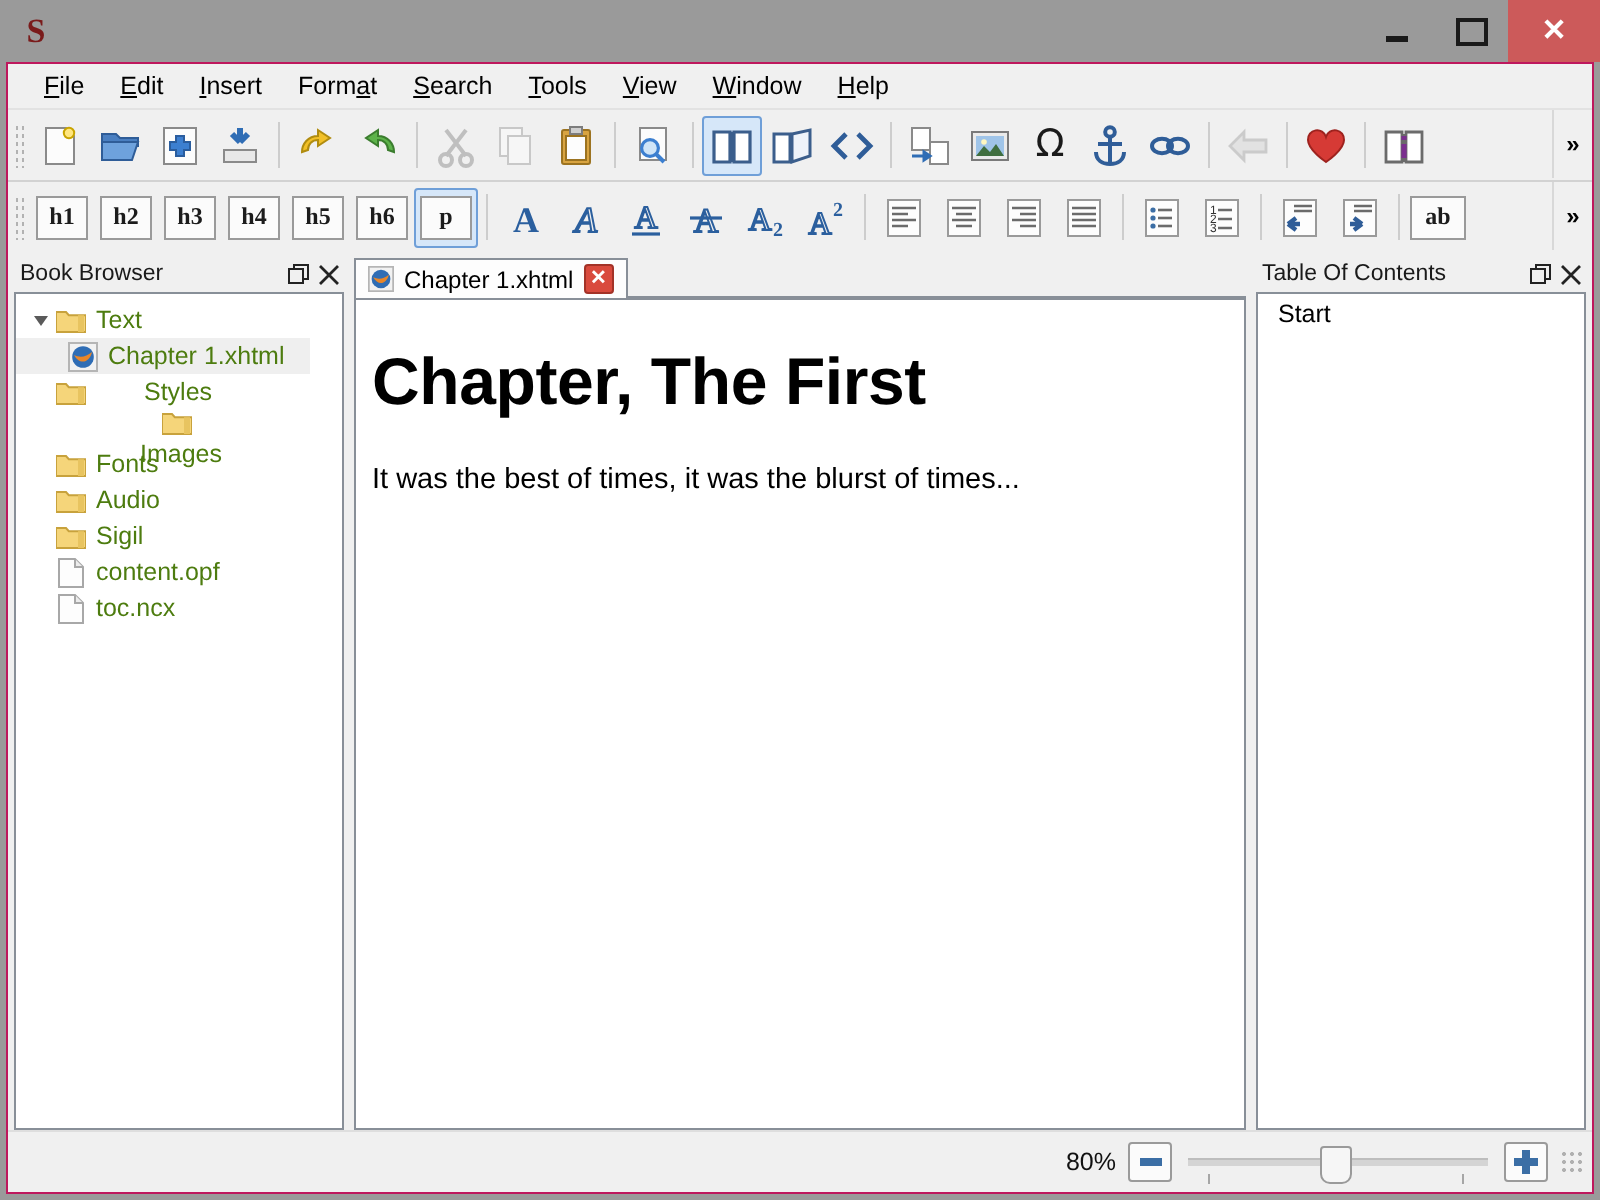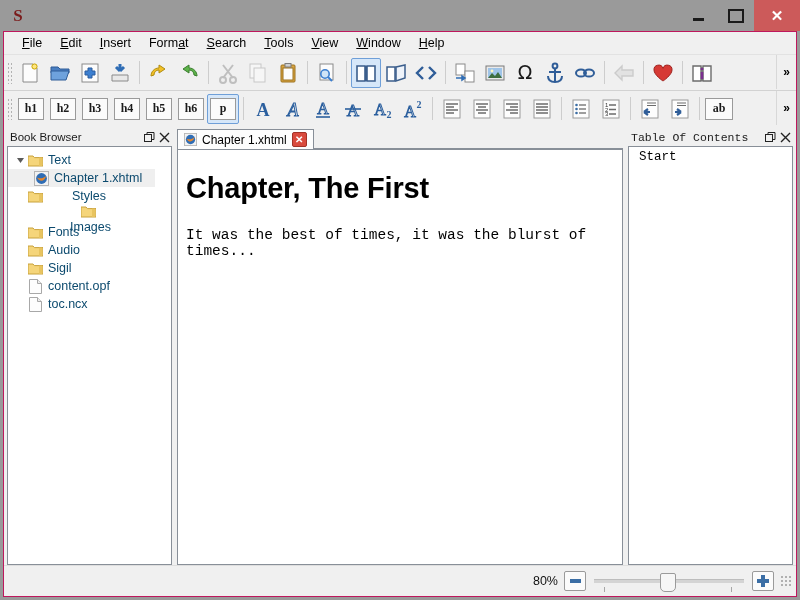--- a/index.html
+++ b/index.html
@@ -71,49 +71,49 @@
              font-size:11.5px;color:#1a1a1a;padding-left:3px;}
   .pane-head .ttl{flex:1;}
   .pane-btn{width:15px;height:15px;display:flex;align-items:center;
             justify-content:center;}
   .pane-body{flex:1;background:#fff;border:1px solid #888f98;
              overflow:hidden;min-height:0;box-sizing:border-box;}
 
   .left{width:165px;flex:none;}
   .splitv{width:5px;flex:none;}
   .center{flex:1;min-width:0;}
-  .right{width:165px;flex:none;font-family:Liberation Mono, monospace;}
+  .right{width:165px;flex:none;}
 
   
   .tabbar{height:21px;display:flex;align-items:flex-end;flex:none;}
   .tab{height:20px;display:flex;align-items:center;gap:5px;padding:0 6px;
        background:#fdfdfd;border:1px solid #888f98;border-bottom:none;
        box-sizing:border-box;font-size:12px;}
   .tabclose{width:13px;height:13px;background:#d94a3d;border:1px solid #a33227;
             border-radius:2px;color:#fff;font-size:10px;font-weight:bold;
             display:flex;align-items:center;justify-content:center;
             line-height:1;}
   .tabrest{flex:1;border-bottom:1px solid #888f98;height:20px;box-sizing:border-box;}
 
   
-  .tree{padding:4px 16px 0 0;font-size:12.5px;color:#0c4a6e;}
+  .tree{padding:4px 16px 0 0;font-size:12.5px;color:#4d7c0f;}
   .trow{height:18px;display:flex;align-items:center;padding-left:6px;}
   .trow.sel{background:#efefef;}
   .tri{width:12px;display:flex;align-items:center;justify-content:center;}
   .tri svg{display:block;}
   .ico{width:18px;display:flex;align-items:center;justify-content:center;
        margin-right:4px;}
   .tlabel{line-height:18px;}
   .indent{padding-left:24px;}
 
   
   .editor{padding:22px 0 0 8px;}
-  .ed-h1{font-size:29px;font-weight:bold;margin:0 0 22px 0;color:#000;
+  .ed-h1{font-size:33px;font-weight:bold;margin:0 0 22px 0;color:#000;
          font-family:"Liberation Sans",sans-serif;letter-spacing:-.2px;}
-  .ed-p{font-size:14.5px;color:#000;margin:0;font-family:Liberation Mono, monospace;}
+  .ed-p{font-size:14.5px;color:#000;margin:0;}
 
   
   .toc-item{padding:3px 0 0 10px;font-size:12.5px;}
 
   
   .status{height:30px;flex:none;display:flex;align-items:center;
           justify-content:flex-end;background:#f0f0f0;
           border-top:1px solid #dedede;padding-right:4px;}
   .zoomlabel{font-size:12.5px;margin-right:6px;color:#111;}
   .zbtn{width:22px;height:20px;border:1px solid #9a9a9a;background:#fbfbfb;

